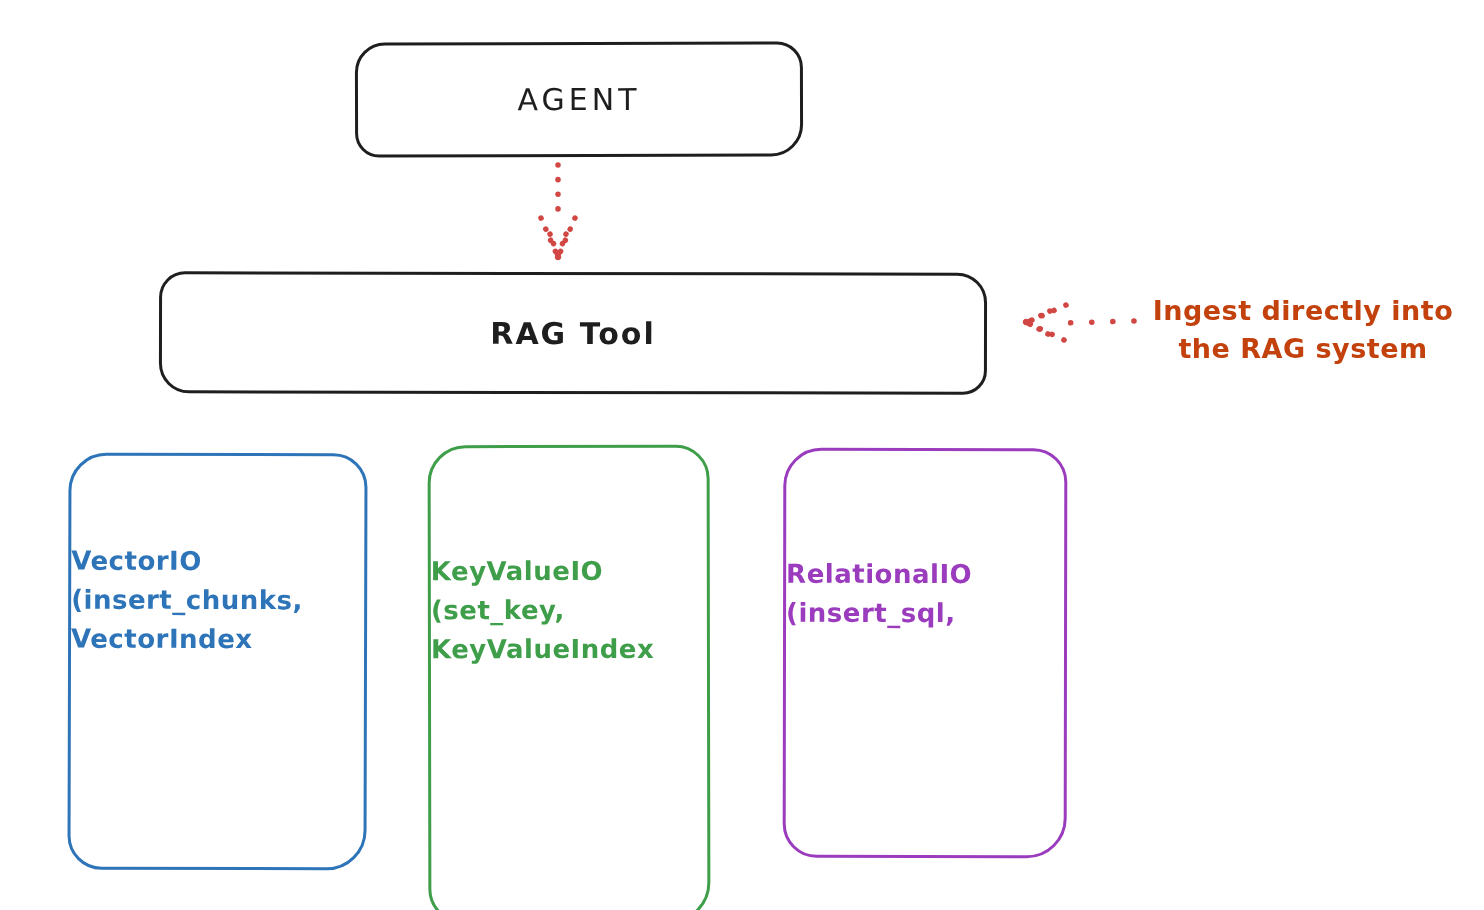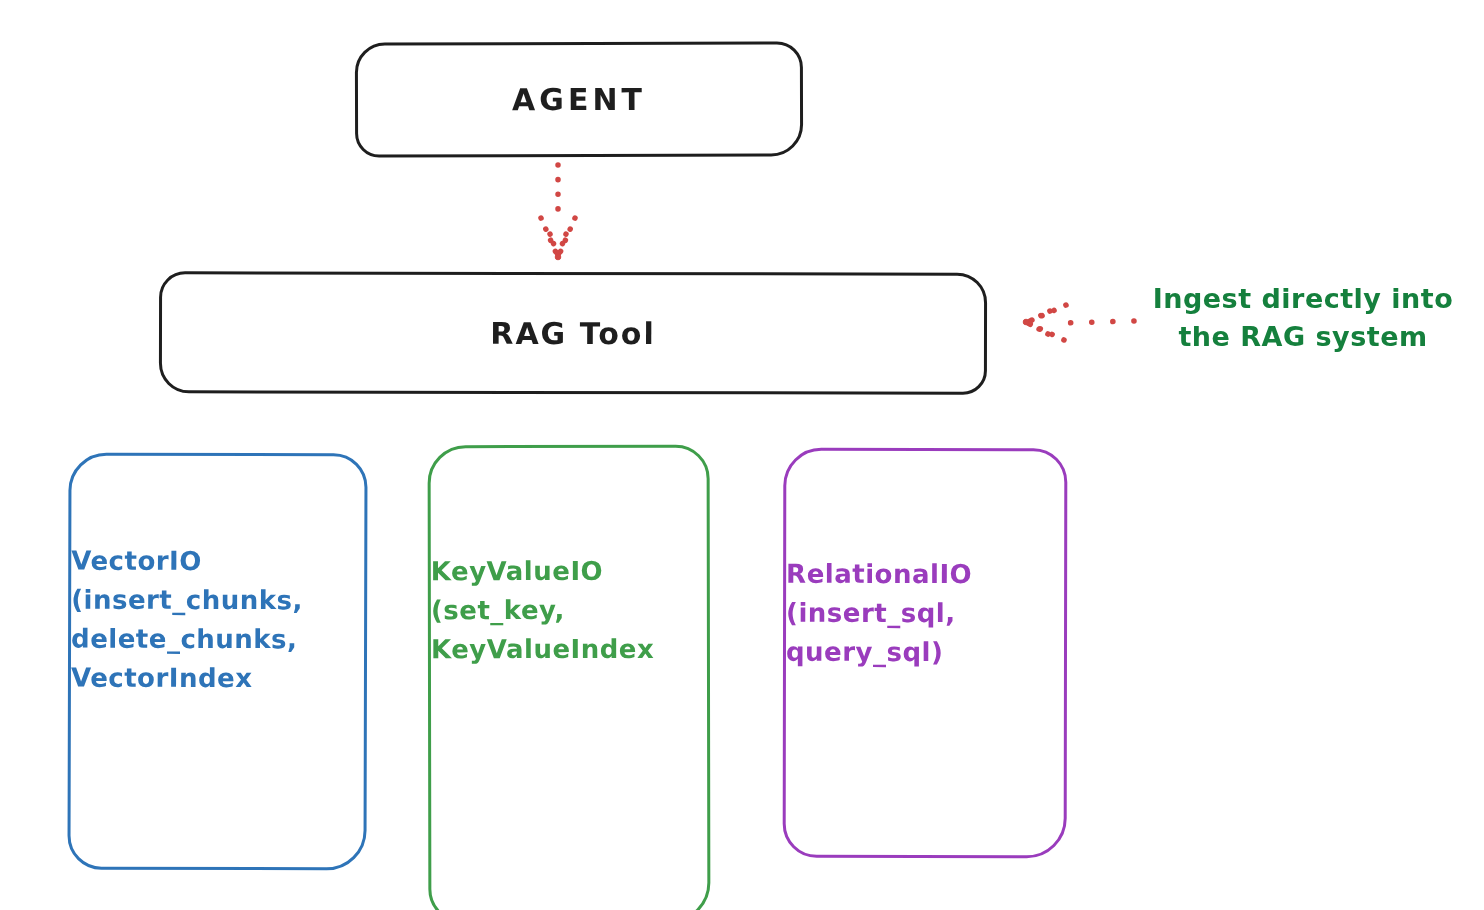--- a/index.html
+++ b/index.html
@@ -33,21 +33,21 @@
     color: #1e1e1e;
   }
   .agent-box {
     left: 355px; top: 42px;
     width: 448px; height: 115px;
     border-radius: 30px 26px 32px 24px;
     transform: rotate(-0.15deg);
   }
   .agent-box .label {
     font-size: 30px;
-    font-weight: 700;
+    font-weight: 400;
     letter-spacing: 4px;
     text-align: center;
   }
   .rag-box {
     left: 159px; top: 272px;
     width: 828px; height: 122px;
     border-radius: 26px 30px 24px 30px;
     transform: rotate(0.1deg);
   }
   .rag-box .label {
@@ -58,24 +58,24 @@
   .arrow {
     position: absolute;
     overflow: visible;
   }
   .arrow line, .arrow circle {
     stroke: #d14744;
     fill: #d14744;
   }
   .annotation {
     position: absolute;
-    left: 1135px; top: 280px;
+    left: 1135px; top: 292px;
     width: 336px;
     text-align: center;
-    color: #15803d;
+    color: #c2410c;
     font-size: 27px;
     line-height: 38px;
     font-weight: 700;
     letter-spacing: 0.5px;
   }
   .backend {
     align-items: flex-start;
     border-width: 3px;
     border-radius: 38px 34px 40px 34px;
     background: #ffffff;
@@ -147,34 +147,32 @@
 
   <div class="annotation">
     <div>Ingest directly into</div>
     <div>the RAG system</div>
   </div>
 
   <div class="box backend backend-vector">
     <div class="text-block">
       <div>VectorIO</div>
       <div>(insert_chunks,</div>
-      <div>delete_chunks,</div>
       <div class="index-label">VectorIndex</div>
     </div>
   </div>
 
   <div class="box backend backend-keyvalue">
     <div class="text-block">
       <div>KeyValueIO</div>
       <div>(set_key,</div>
       <div class="index-label">KeyValueIndex</div>
     </div>
   </div>
 
   <div class="box backend backend-relational">
     <div class="text-block">
       <div>RelationalIO</div>
       <div>(insert_sql,</div>
-      <div>query_sql)</div>
     </div>
   </div>
 
 </div>
 
 </body></html>

